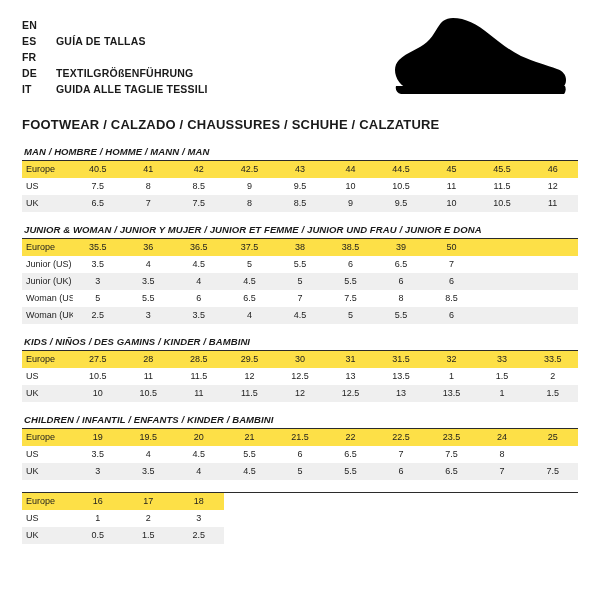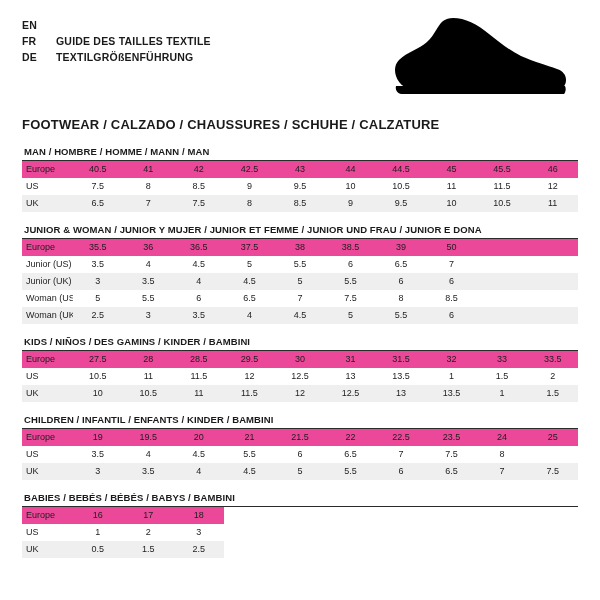--- a/index.html
+++ b/index.html
@@ -58,20 +58,21 @@
     letter-spacing: 0.2px;
   }
 
   
   .section { margin-top: 0; }
   .section-title {
     font-size: 9.5px;
     font-weight: bold;
     letter-spacing: 0.1px;
     padding: 0 0 3px 2px;
+    font-style: italic;
   }
   .rule {
     height: 1px;
     background: #2b2b2b;
     width: 100%;
   }
   table {
     border-collapse: collapse;
     width: 100%;
     table-layout: fixed;
@@ -83,44 +84,51 @@
     padding: 0 4px;
     color: #1d1d1d;
     text-align: center;
     white-space: nowrap;
     overflow: hidden;
   }
   td.rowlabel {
     text-align: left;
     padding-left: 4px;
   }
-  tr.shade td { background: #ec4899; }
+  tr.shade td { background: #fde047; }
   tr.alt td { background: #efefef; }
   tr.plain td { background: #ffffff; }
 
   .spacer-12 { height: 12px; }
   .spacer-14 { height: 14px; }
 </style>
 </head>
 <body>
 
 <div class="page">
 
   <div class="header">
     <div class="lang-block">
       <div class="lang-row">
         <span class="lang-code">EN</span>
       </div>
       <div class="lang-row">
+        <span class="lang-code">ES</span>
+        <span class="lang-text">GUÍA DE TALLAS</span>
+      </div>
+      <div class="lang-row">
         <span class="lang-code">FR</span>
-        <span class="lang-text">GUIDE DES TAILLES TEXTILE</span>
       </div>
       <div class="lang-row">
         <span class="lang-code">DE</span>
         <span class="lang-text">TEXTILGRÖßENFÜHRUNG</span>
+      </div>
+      <div class="lang-row">
+        <span class="lang-code">IT</span>
+        <span class="lang-text">GUIDA ALLE TAGLIE TESSILI</span>
       </div>
     </div>
 
     <svg class="shoe-art" viewBox="0 0 175 88">
       <path fill="#000000" d="M60 2 C72 2 84 8 96 18 C106 26 116 34 128 40 C141 46 154 49 164 53 C170 55 173 59 173 64 C173 70 169 74 161 74 L24 74 C14 74 6 69 3 60 C1 54 2 48 6 44 C14 36 26 33 34 26 C42 19 44 10 50 5 C53 3 56 2 60 2 Z"></path>
       <path fill="#000000" d="M3 70 L172 70 C173 72 173 76 171 78 L8 78 C4 77 2 74 3 70 Z"></path>
     </svg>
   </div>
 
   <div class="footwear-title">FOOTWEAR / CALZADO / CHAUSSURES / SCHUHE / CALZATURE</div>
@@ -347,21 +355,20 @@
         <td>7</td>
         <td>7.5</td>
       </tr>
     </tbody>
       </table>
   </div>
 
   <div class="spacer-12"></div>
 
   <div class="section">
-    <div class="section-title">BABIES / BEBÉS / BÉBÉS / BABYS / BAMBINI</div>
     <div class="rule"></div>
     <table>
       <tbody>
           <tr class="shade">
         <td class="rowlabel">Europe</td>
         <td>16</td>
         <td>17</td>
         <td>18</td>
         <td class="blank" style="background:#ffffff"></td>
         <td class="blank" style="background:#ffffff"></td>

